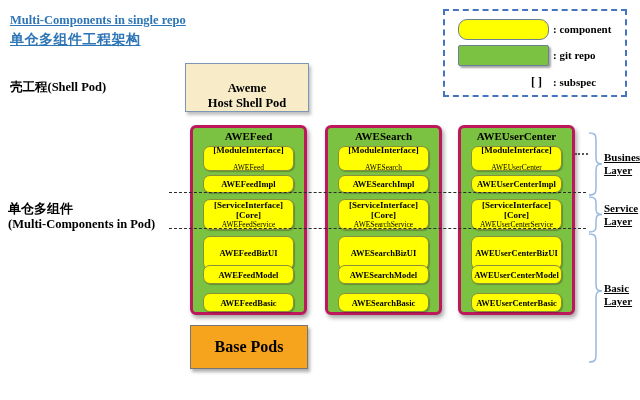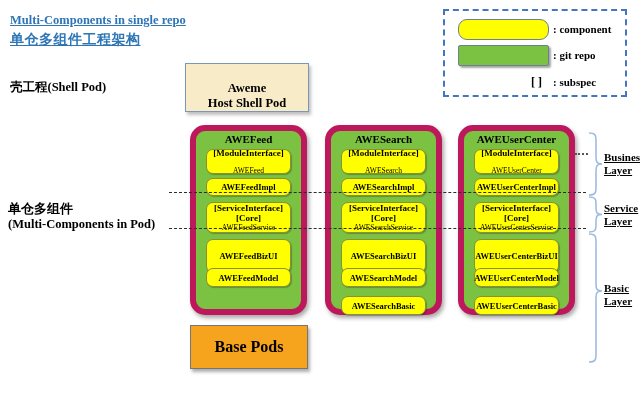--- a/index.html
+++ b/index.html
@@ -31,21 +31,21 @@
   #lbl-dep{left:10px;top:340px;font-size:12.5px;}
 
   
   #shell-box{left:185px;top:63px;width:124px;height:49px;background:var(--shell-cream);
     border:1.5px solid #7C96B8;box-shadow:2px 3px 3px rgba(140,140,140,.55);box-sizing:border-box;
     display:flex;flex-direction:column;align-items:center;justify-content:flex-end;
     font-size:12.5px;font-weight:bold;line-height:15px;text-align:center;}
 
   
   .col{position:absolute;top:125px;width:117px;height:190px;background:var(--repo-green);
-    border:6px solid #be185d;border-radius:15px;box-shadow:2px 3px 4px rgba(110,110,110,.6);box-sizing:border-box;z-index:2;}
+    border:3px solid #be185d;border-radius:6px;box-shadow:2px 3px 4px rgba(110,110,110,.6);box-sizing:border-box;z-index:2;}
   .coltitle{position:absolute;top:2px;left:0;right:0;text-align:center;font-size:11px;font-weight:bold;}
   .ybox{position:absolute;left:10px;right:10px;background:var(--component-yellow);
     border:1px solid #8a8f3a;border-radius:7px;box-shadow:1px 1px 1px rgba(0,0,0,.25);
     display:flex;flex-direction:column;align-items:center;justify-content:center;text-align:center;box-sizing:border-box;}
   .ybox .bl{font-size:9px;font-weight:bold;line-height:10px;white-space:nowrap;}
   .ybox .sub{font-size:7.5px;line-height:9px;white-space:nowrap;}
   .ybox .lbl{font-size:8.5px;font-weight:600;white-space:nowrap;}
   .b1{top:18px;height:25px;gap:8px;}
   .b2{top:47px;height:18px;}
   .b3{top:71px;height:31px;}
@@ -109,20 +109,23 @@
       <div class="bl">[ServiceInterface]</div>
       <div class="bl">[Core]</div>
       <div class="sub">AWEFeedService</div>
     </div>
     <div class="ybox b4">
       <div class="lbl">AWEFeedBizUI</div>
     </div>
     <div class="ybox b5">
       <div class="lbl">AWEFeedModel</div>
     </div>
+    <div class="ybox b6">
+      <div class="lbl">AWEFeedBasic</div>
+    </div>
   </div>
 
   <div class="col" style="left:325px">
     <div class="coltitle">AWESearch</div>
     <div class="ybox b1">
       <div class="bl">[ModuleInterface]</div>
       <div class="sub">AWESearch</div>
     </div>
     <div class="ybox b2">
       <div class="lbl">AWESearchImpl</div>

